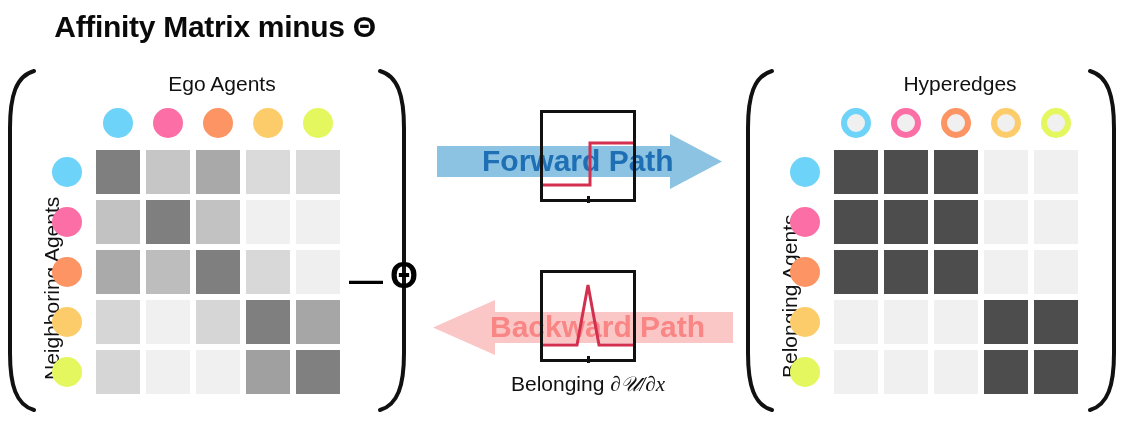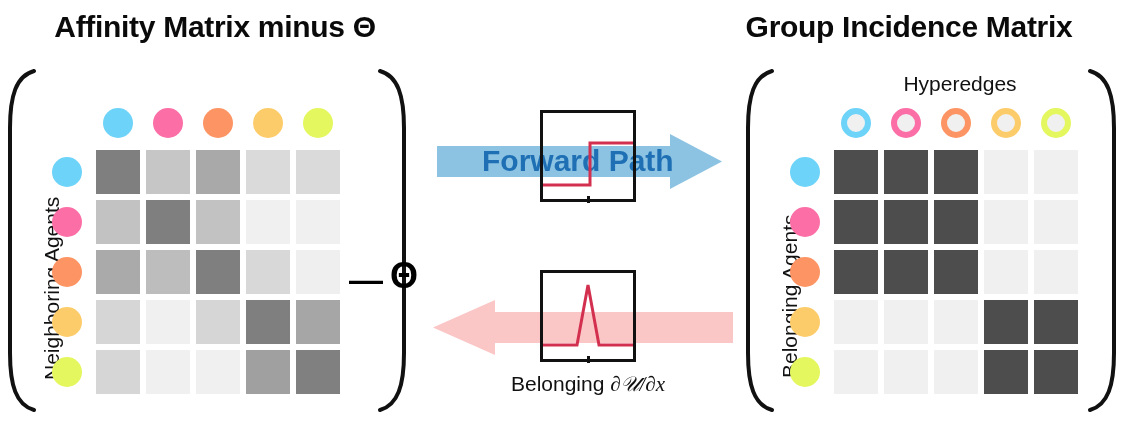--- a/index.html
+++ b/index.html
@@ -75,20 +75,21 @@
       <path d="M32 3 C14 8, 8 28, 8 60 L8 285 C8 317, 14 337, 32 342" fill="none" stroke="#111" stroke-width="4" stroke-linecap="round"></path>
     </svg>
   </div>
 
   <div class="bracket" style="left:378px;top:68px;height:345px;">
     <svg width="34" height="345" viewBox="0 0 34 345" aria-hidden="true">
       <path d="M2 3 C20 8, 26 28, 26 60 L26 285 C26 317, 20 337, 2 342" fill="none" stroke="#111" stroke-width="4" stroke-linecap="round"></path>
     </svg>
   </div>
 
+  <div class="col-label abs" style="left:96px;top:72px;width:252px;">Ego Agents</div>
 
   <div class="row-label abs" style="left:40px;top:380px;">Neighboring Agents</div>
 
   <div id="left-col-dots" class="abs" style="left:0;top:0;width:0;height:0;">
       <div class="dot" style="left: 103px; top: 108px; width: 30px; height: 30px; background: rgb(109, 211, 248);"></div>
       <div class="dot" style="left: 153px; top: 108px; width: 30px; height: 30px; background: rgb(251, 110, 166);"></div>
       <div class="dot" style="left: 203px; top: 108px; width: 30px; height: 30px; background: rgb(253, 148, 99);"></div>
       <div class="dot" style="left: 253px; top: 108px; width: 30px; height: 30px; background: rgb(253, 204, 106);"></div>
       <div class="dot" style="left: 303px; top: 108px; width: 30px; height: 30px; background: rgb(228, 247, 94);"></div>
     </div>
@@ -143,33 +144,33 @@
     </svg>
   </div>
   <div class="tick" style="left:587px;top:196px;"></div>
 
 
   <div class="arrow-wrap" style="left:433px;top:300px;">
     <svg id="bwd-arrow" width="300" height="55" viewBox="0 0 300 55" aria-hidden="true">
       <path d="M300 12 L62 12 L62 0 L0 27.5 L62 55 L62 43 L300 43 Z" fill="#FBC6C6"></path>
     </svg>
   </div>
+  <div class="arrow-text bwd-text" style="left:490px;top:310px;">Backward Path</div>
 
   <div class="plotbox" style="left:540px;top:270px;width:96px;height:92px;">
     <svg width="90" height="86" viewBox="0 0 90 86" aria-hidden="true">
       <polyline id="spike-curve" points="0,72 34,72 45,12 56,72 90,72" fill="none" stroke-width="3" stroke-linejoin="miter" stroke-linecap="butt" stroke="#D32F4E"></polyline>
     </svg>
   </div>
   <div class="tick" style="left:587px;top:356px;"></div>
 
   <div class="caption" style="left:440px;top:372px;width:296px;">
     <span>Belonging </span><i>∂𝒰/∂x</i>
   </div>
 
-  <div class="panel-title abs" style="left:694px;top:10px;width:430px;">Group Incidence Matrix</div>
 
   <div class="bracket" style="left:740px;top:68px;height:345px;">
     <svg width="34" height="345" viewBox="0 0 34 345" aria-hidden="true">
       <path d="M32 3 C14 8, 8 28, 8 60 L8 285 C8 317, 14 337, 32 342" fill="none" stroke="#111" stroke-width="4" stroke-linecap="round"></path>
     </svg>
   </div>
 
   <div class="bracket" style="left:1088px;top:68px;height:345px;">
     <svg width="34" height="345" viewBox="0 0 34 345" aria-hidden="true">
       <path d="M2 3 C20 8, 26 28, 26 60 L26 285 C26 317, 20 337, 2 342" fill="none" stroke="#111" stroke-width="4" stroke-linecap="round"></path>

